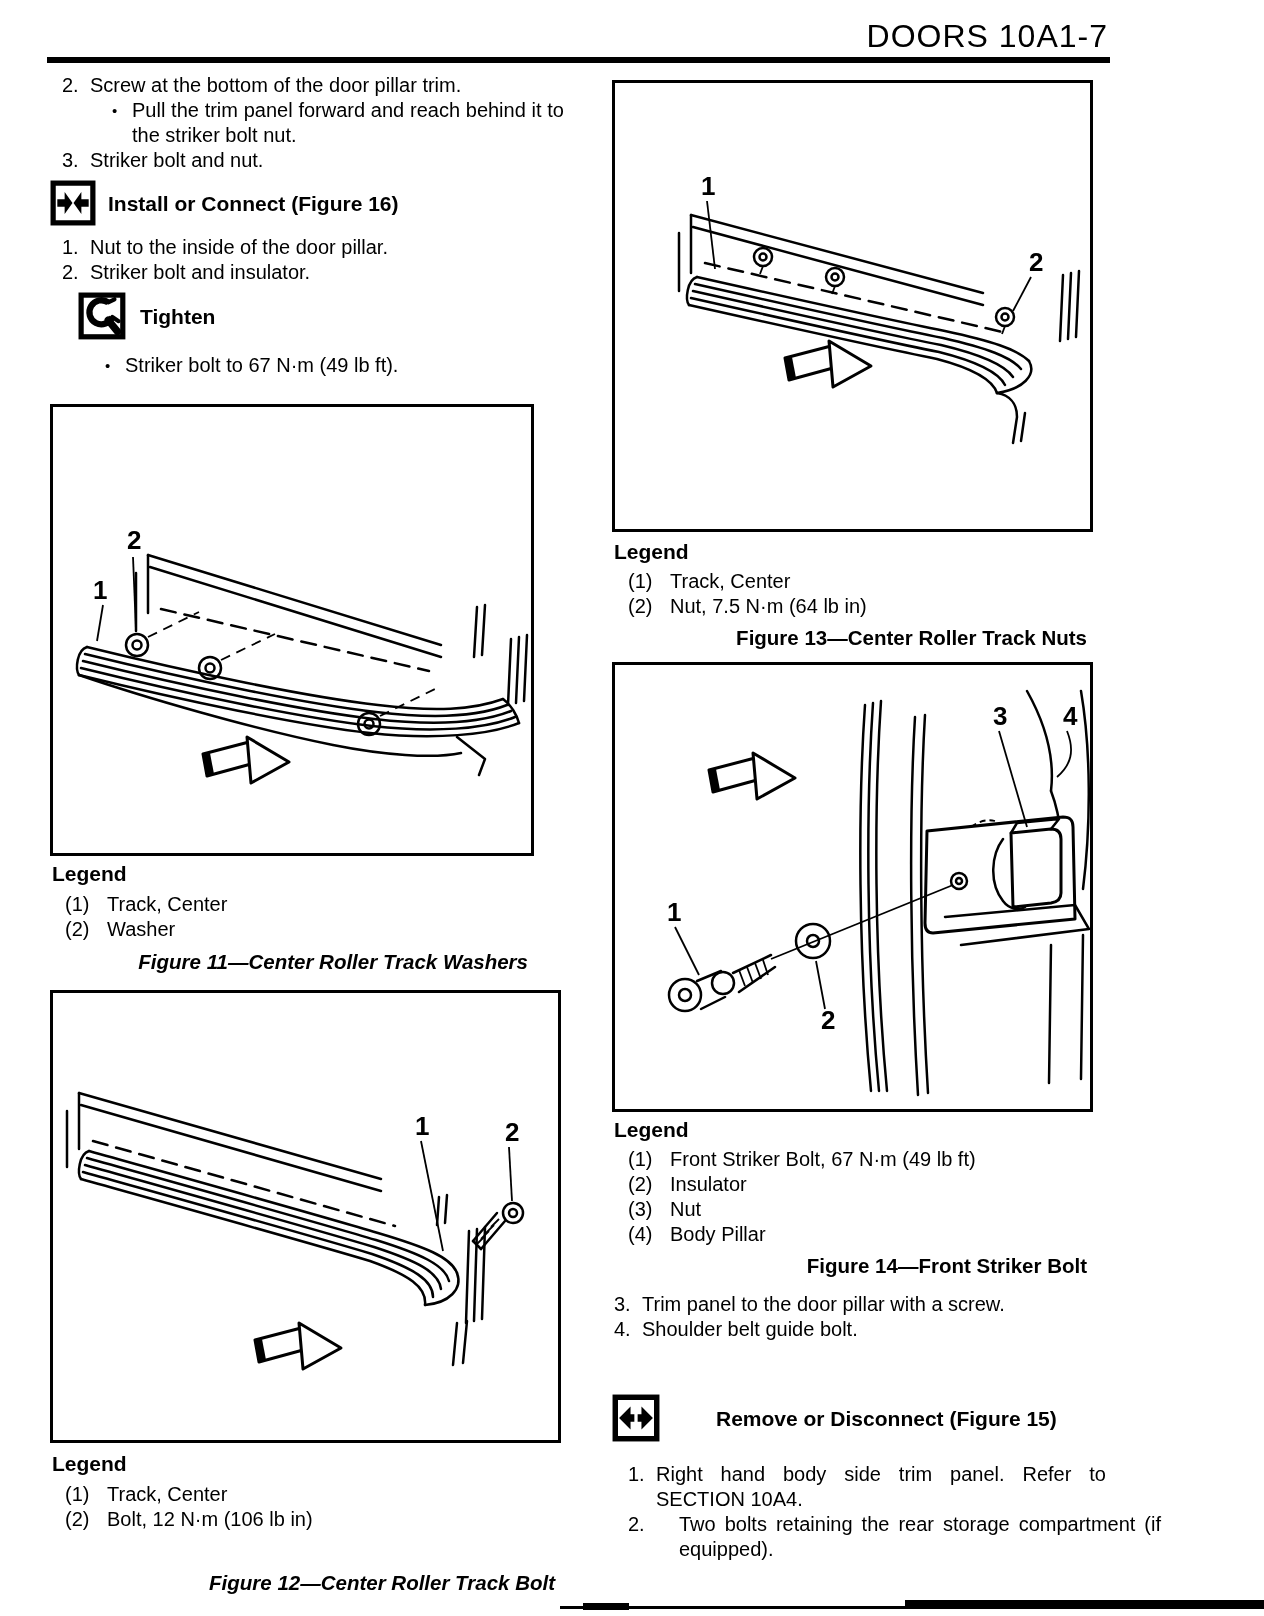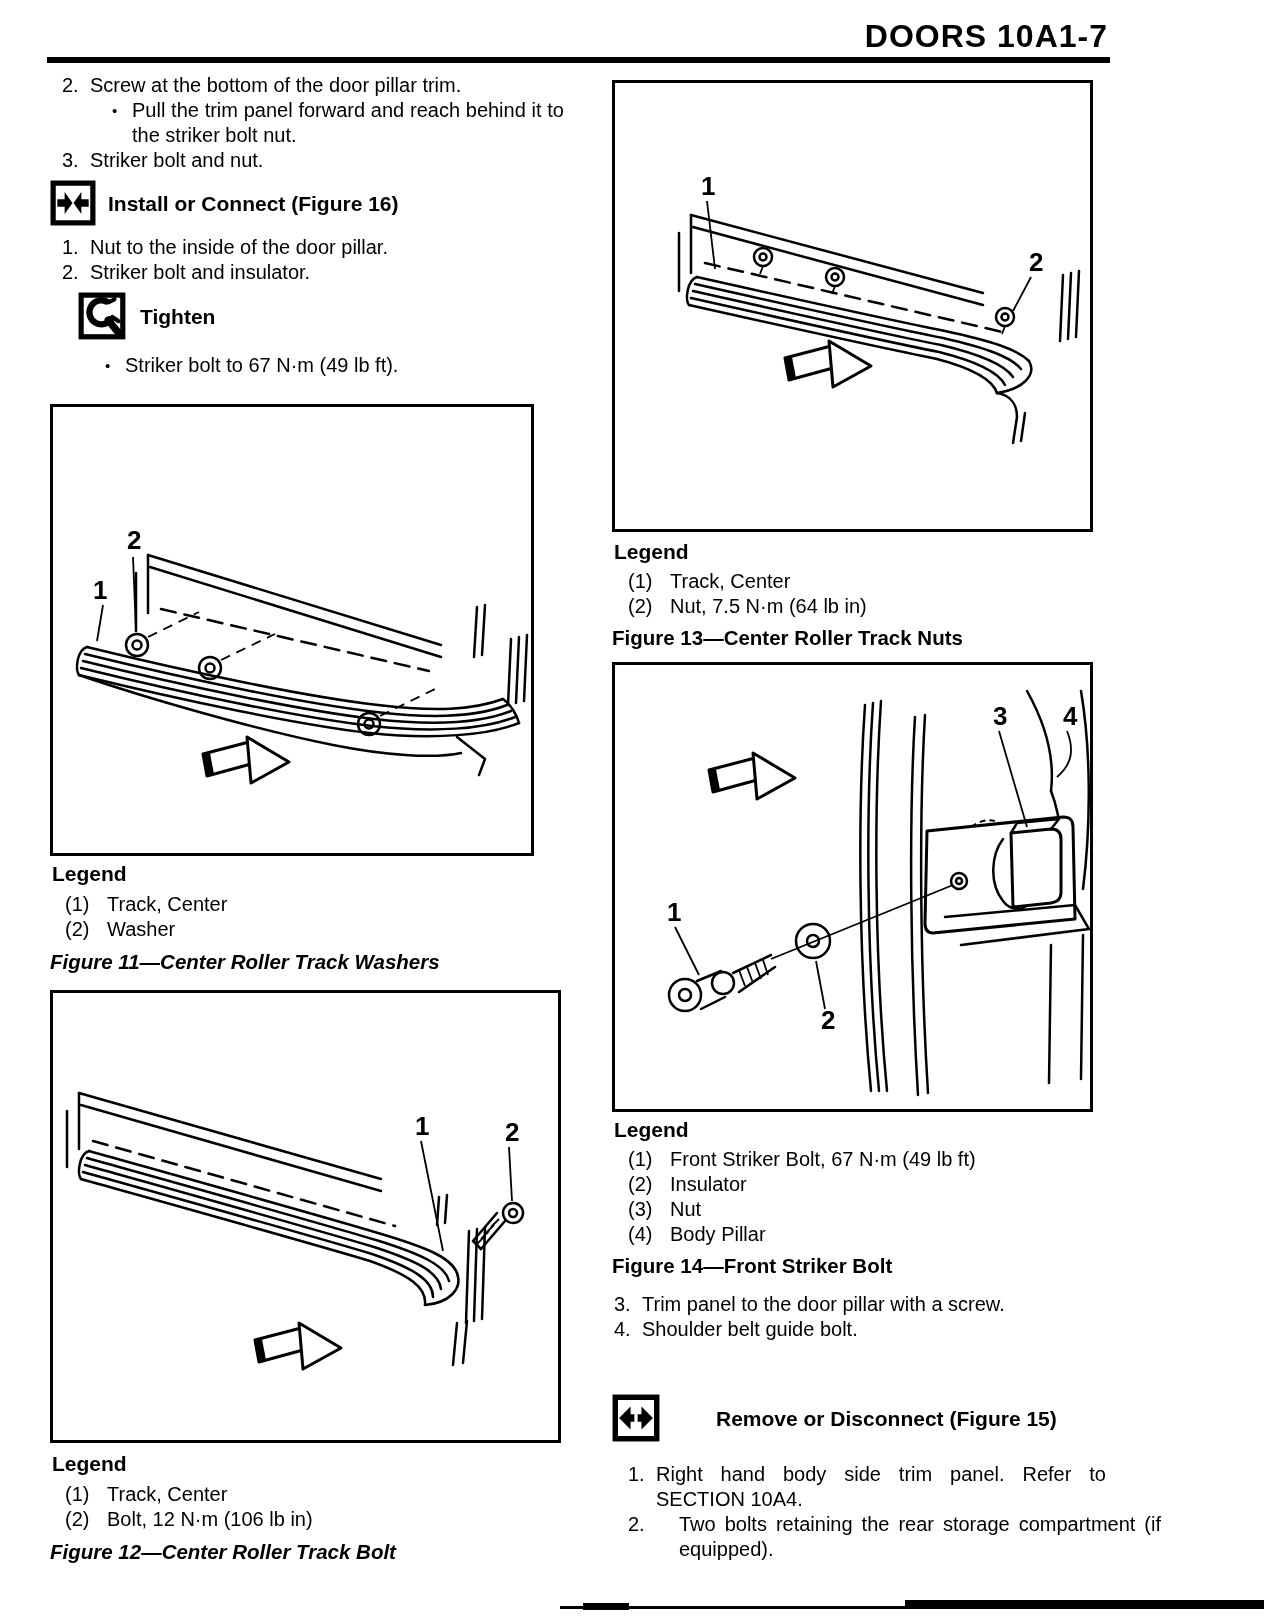--- a/index.html
+++ b/index.html
@@ -2,35 +2,35 @@
 <html><head>
 <meta charset="utf-8">
 <style>
   html,body { margin:0; padding:0; background:#e8e8e8; }
   .page {
     position:relative; width:1264px; height:1616px; background:#ffffff;
     color:#000; font-family:"Liberation Sans", sans-serif; overflow:hidden;
     margin:0 auto;
   }
   .abs { position:absolute; }
-  .hdr-title { font-size:32px; font-weight:bold; letter-spacing:1px; text-align:right; }
+  .hdr-title { font-size:32px; font-weight:normal; letter-spacing:1px; text-align:right; }
   .rule { background:#000; }
   .step { display:flex; font-size:20px; line-height:25px; }
   .step .num { flex:none; width:28px; }
   .step .txt { text-align:justify; }
   .subbullet { display:flex; font-size:20px; line-height:25px; }
   .subbullet .glyph { flex:none; width:20px; font-size:15px; line-height:25px; }
   .subbullet .txt { text-align:justify; }
   .icon-heading { font-size:21px; font-weight:bold; }
   .figbox { border:3px solid #000; background:#fff; }
   .legend-title { font-size:21px; font-weight:bold; }
   .legend-item { display:flex; font-size:20px; line-height:25px; }
   .legend-item .num { flex:none; width:42px; }
-  .fig-caption { font-size:20.5px; font-weight:bold; text-align:left; }
-  .fig-caption.italic { font-style:italic; }
+  .fig-caption { font-size:20.5px; font-weight:bold; text-align:right; }
+  .fig-caption.italic { font-style:italic;margin-top:31px; }
   .section-heading { font-size:34px; font-weight:bold; letter-spacing:0.2px; }
   svg text.callout { font-family:"Liberation Sans", sans-serif; font-size:26px; font-weight:bold; fill:#000; }
   svg .ln { stroke:#000; fill:none; stroke-width:2.5; stroke-linecap:round; stroke-linejoin:round; }
   svg .thin { stroke:#000; fill:none; stroke-width:1.8; }
   svg .dash { stroke-dasharray:15 9; }
   svg .mdash { stroke-dasharray:10 7; }
   svg .wht { fill:#fff; stroke:#000; stroke-width:3; stroke-linejoin:round; }
   svg .blk { fill:#000; stroke:none; }
 </style>
 </head>

